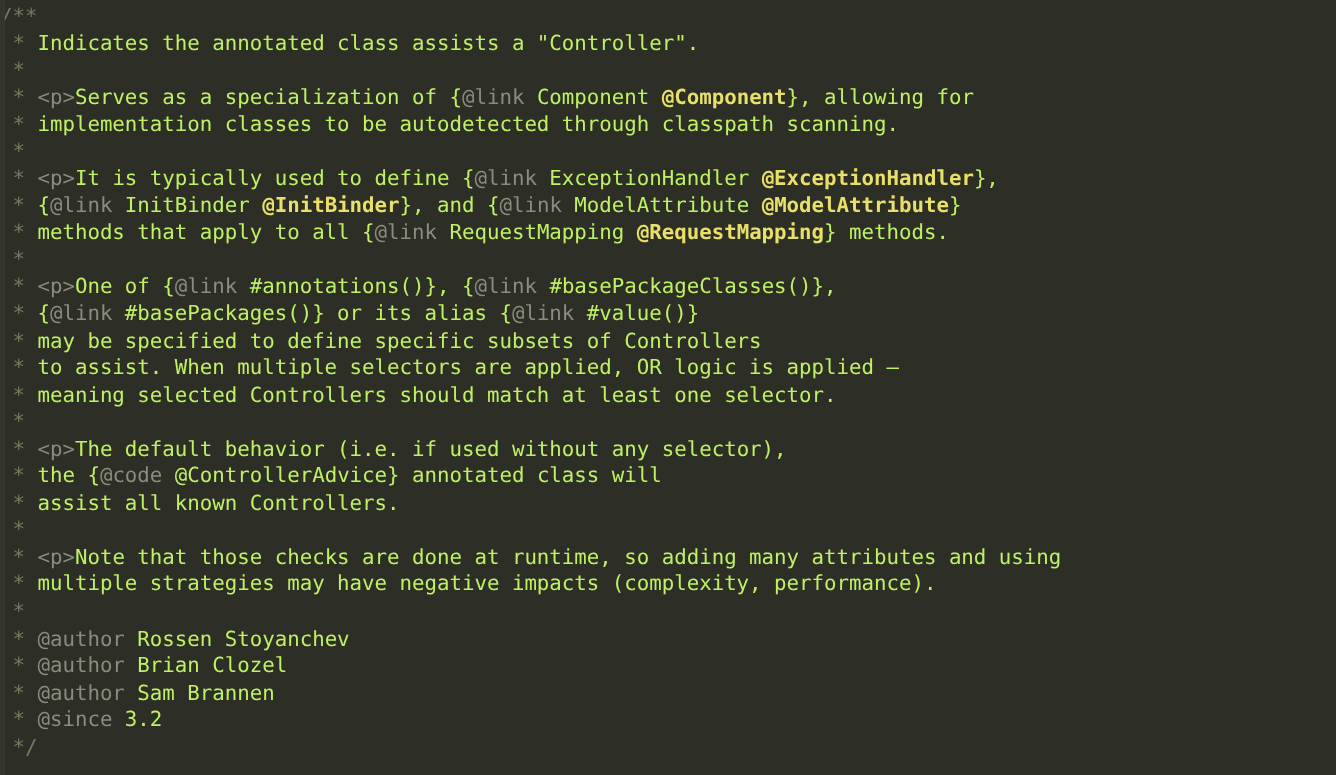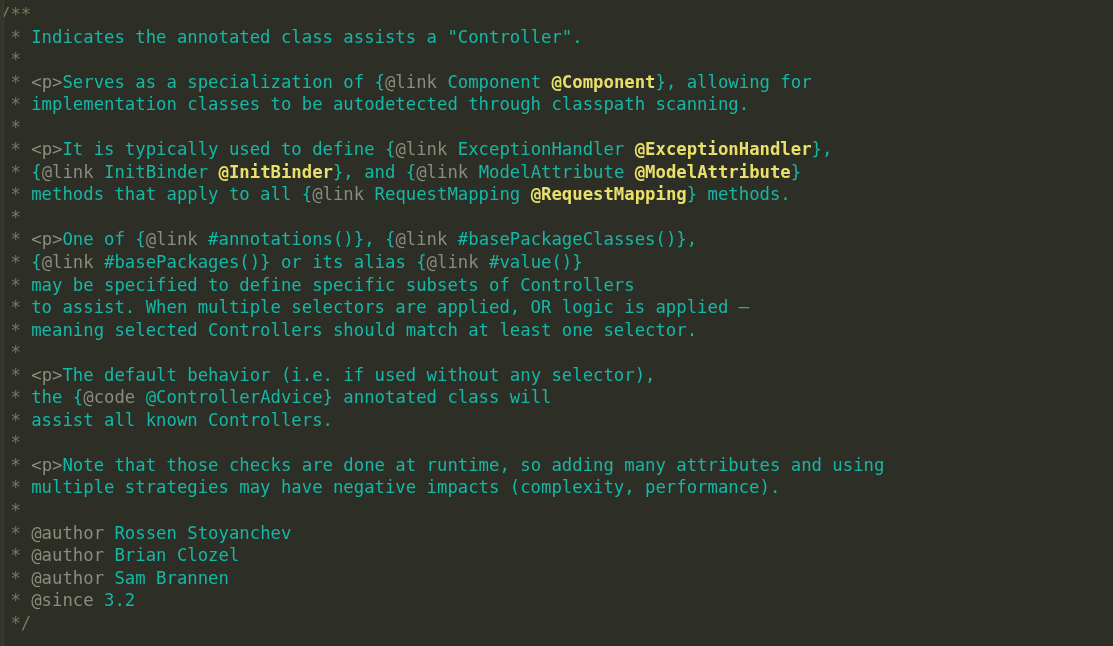--- a/index.html
+++ b/index.html
@@ -39,21 +39,21 @@
     white-space: pre;
     color: #8a8c7d;
     z-index: 1;
   }
   .ln {
     display: block;
     height: 22.55px;
     white-space: pre;
   }
   
-  .cmt   { color: #14b8a6; }           
+  .cmt   { color: #bef264; }           
   .star  { color: #77795f; }           
   .slash { color: #77795f; }           ' */
   .tag   { color: #e0245e; font-weight: bold; }  /* @link @code @author @since and <p> name */
   .anno  { color: #e9e06a; font-weight: bold; }  /* @Component, @RequestMapping ... */
   .brk   { color: #8a8c7d; }           /* angle brackets around p */
 </style>
 </head>
 <body>
 
 <div id="screen">

